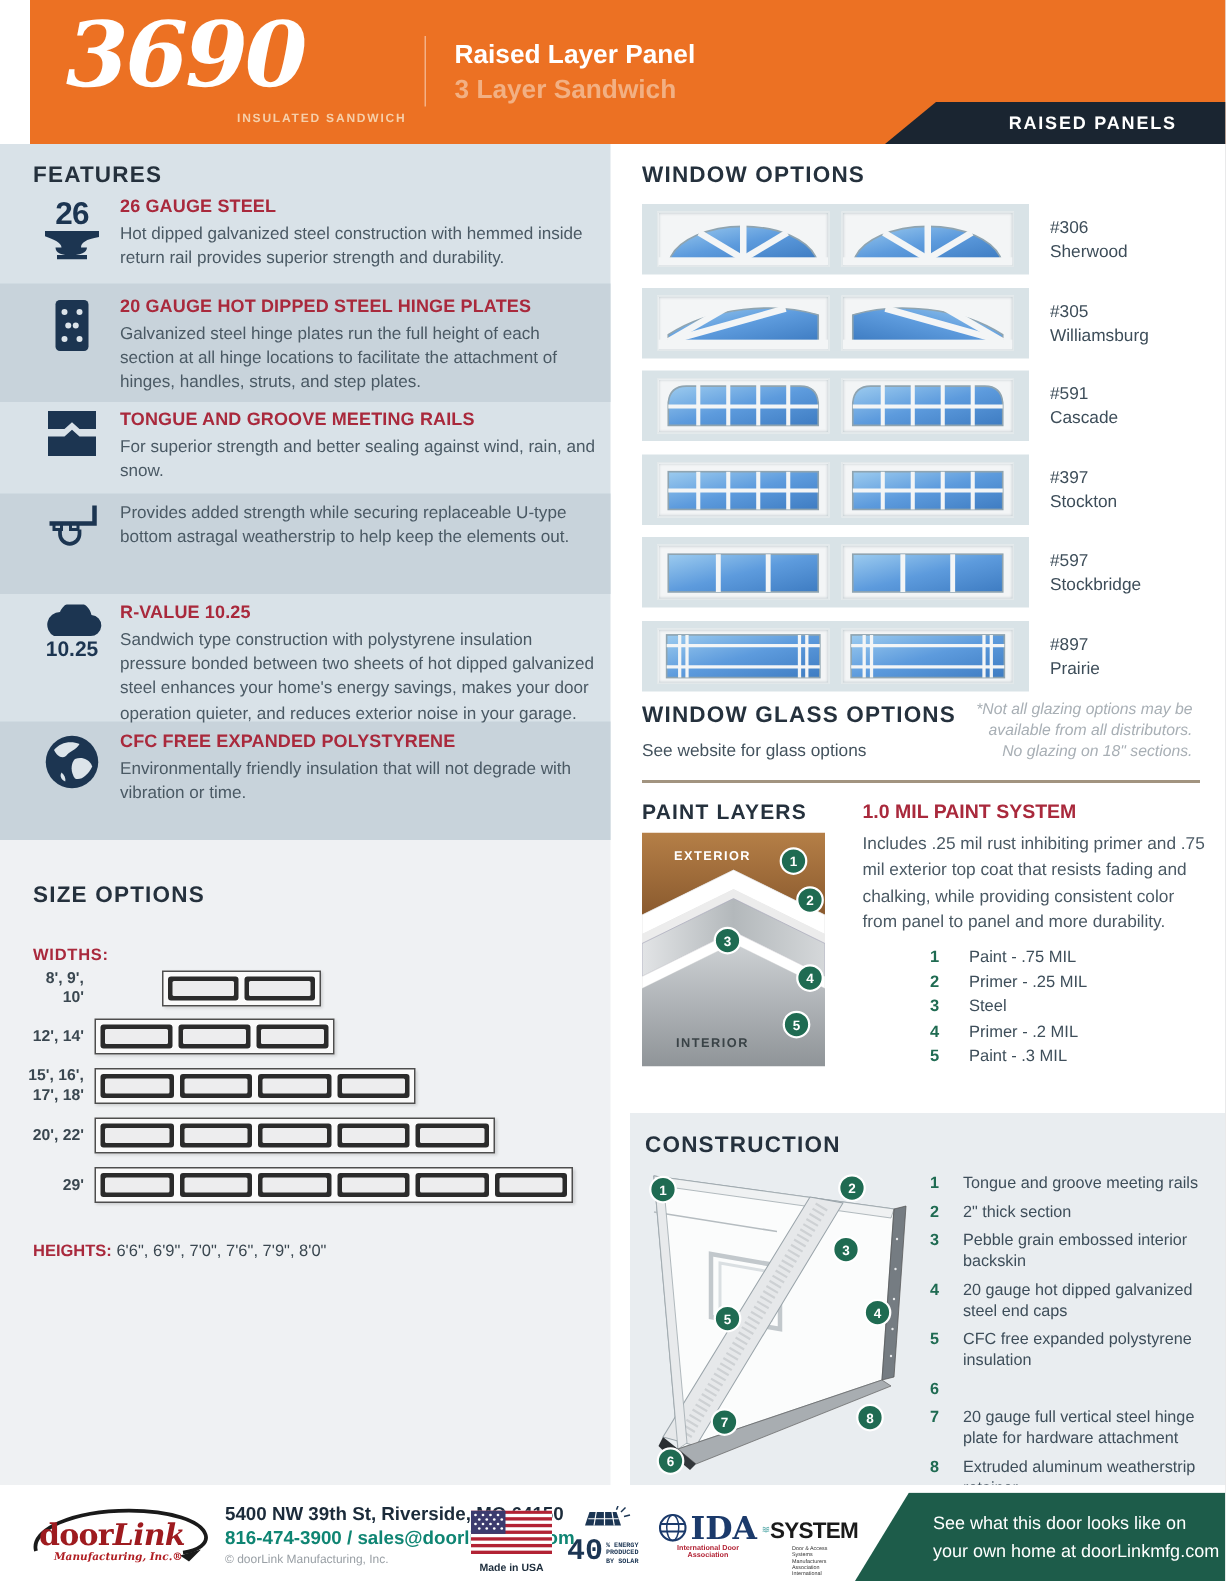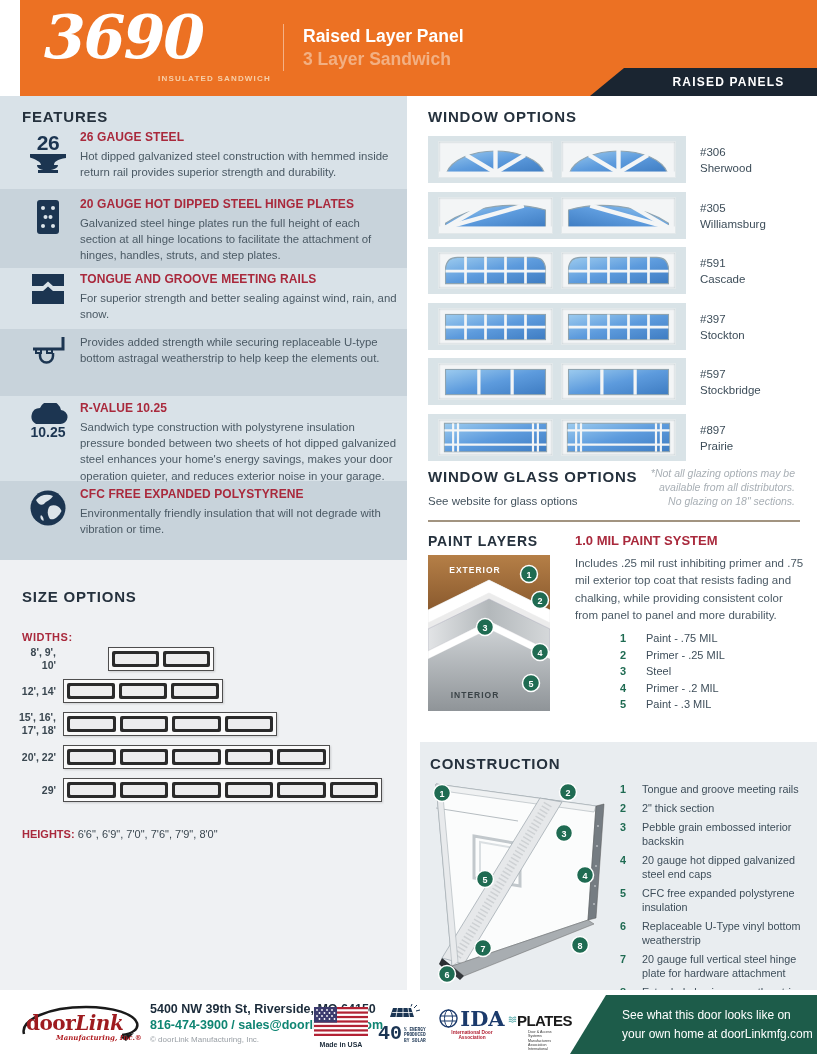--- a/index.html
+++ b/index.html
@@ -90,21 +90,21 @@
   .cl-num{width:22px;flex:none;font-weight:bold;color:#1F6B52;}
   .cl-label{color:#3E4E5A;width:168px;}
 
   
   .footer{position:absolute;left:0;top:990px;width:817px;height:64px;background:#fff;}
   .logo{position:absolute;left:16px;top:14px;width:128px;height:42px;}
   .logo-main{position:absolute;left:10px;top:7px;font-family:"DejaVu Serif",serif;font-weight:bold;
              font-size:20px;color:#9E1B1F;letter-spacing:-.5px;}
   .logo-main i{font-style:italic;}
   .logo-sub{position:absolute;left:20px;top:29px;font-size:7px;font-style:italic;font-weight:bold;
-            color:#B01E23;font-family:"DejaVu Serif",serif;margin-left:20px;}
+            color:#B01E23;font-family:"DejaVu Serif",serif;}
   .contact{position:absolute;left:150px;top:12px;line-height:1.25;}
   .addr{font-size:12.5px;font-weight:bold;color:#1B2B3A;}
   .phone{font-size:12.5px;font-weight:bold;color:#0F8573;}
   .copy{font-size:8px;color:#9AA0A6;margin-top:2px;}
   .flag{position:absolute;left:313px;top:17px;width:56px;text-align:center;}
   .flag-label{font-size:7px;font-weight:bold;color:#1B2B3A;margin-top:1px;}
   .solar{position:absolute;left:378px;top:14px;width:52px;text-align:center;color:#1B3553;}
   .solar-row{display:flex;align-items:flex-start;justify-content:center;font-family:Liberation Mono, monospace;}
   .solar-40{font-size:20px;font-weight:bold;line-height:1;}
   .solar-txt{font-size:4.5px;font-weight:bold;text-align:left;margin-left:2px;margin-top:3px;
@@ -641,21 +641,20 @@
       <div class="cl-row">
           <span class="cl-num">4</span>
           <span class="cl-label">20 gauge hot dipped galvanized steel end caps</span>
         </div>
       <div class="cl-row">
           <span class="cl-num">5</span>
           <span class="cl-label">CFC free expanded polystyrene insulation</span>
         </div>
       <div class="cl-row">
           <span class="cl-num">6</span>
-          <span class="cl-label">Replaceable U-Type vinyl bottom weatherstrip</span>
         </div>
       <div class="cl-row">
           <span class="cl-num">7</span>
           <span class="cl-label">20 gauge full vertical steel hinge plate for hardware attachment</span>
         </div>
       <div class="cl-row">
           <span class="cl-num">8</span>
           <span class="cl-label">Extruded aluminum weatherstrip retainer</span>
         </div>
     </div>
@@ -742,21 +741,21 @@
     </div>
     <div class="dasma">
       <div class="dasma-row">
         <svg width="22" height="20" viewBox="0 0 22 20">
           <g stroke="#1C8C8C" stroke-width="2" fill="none">
             <path d="M2,4 q3,-3 6,0 q3,3 6,0 q3,-3 6,0"></path>
             <path d="M2,9 q3,-3 6,0 q3,3 6,0 q3,-3 6,0"></path>
             <path d="M2,14 q3,-3 6,0 q3,3 6,0 q3,-3 6,0"></path>
           </g>
         </svg>
-        <div class="dasma-txt">PLATES</div>
+        <div class="dasma-txt">SYSTEM</div>
       </div>
       <div class="dasma-sub">Door &amp; Access Systems Manufacturers Association International</div>
     </div>
     <div class="cta">
       <span>See what this door looks like on
 your own home at doorLinkmfg.com</span>
     </div>
   </div>
 
 </div>

